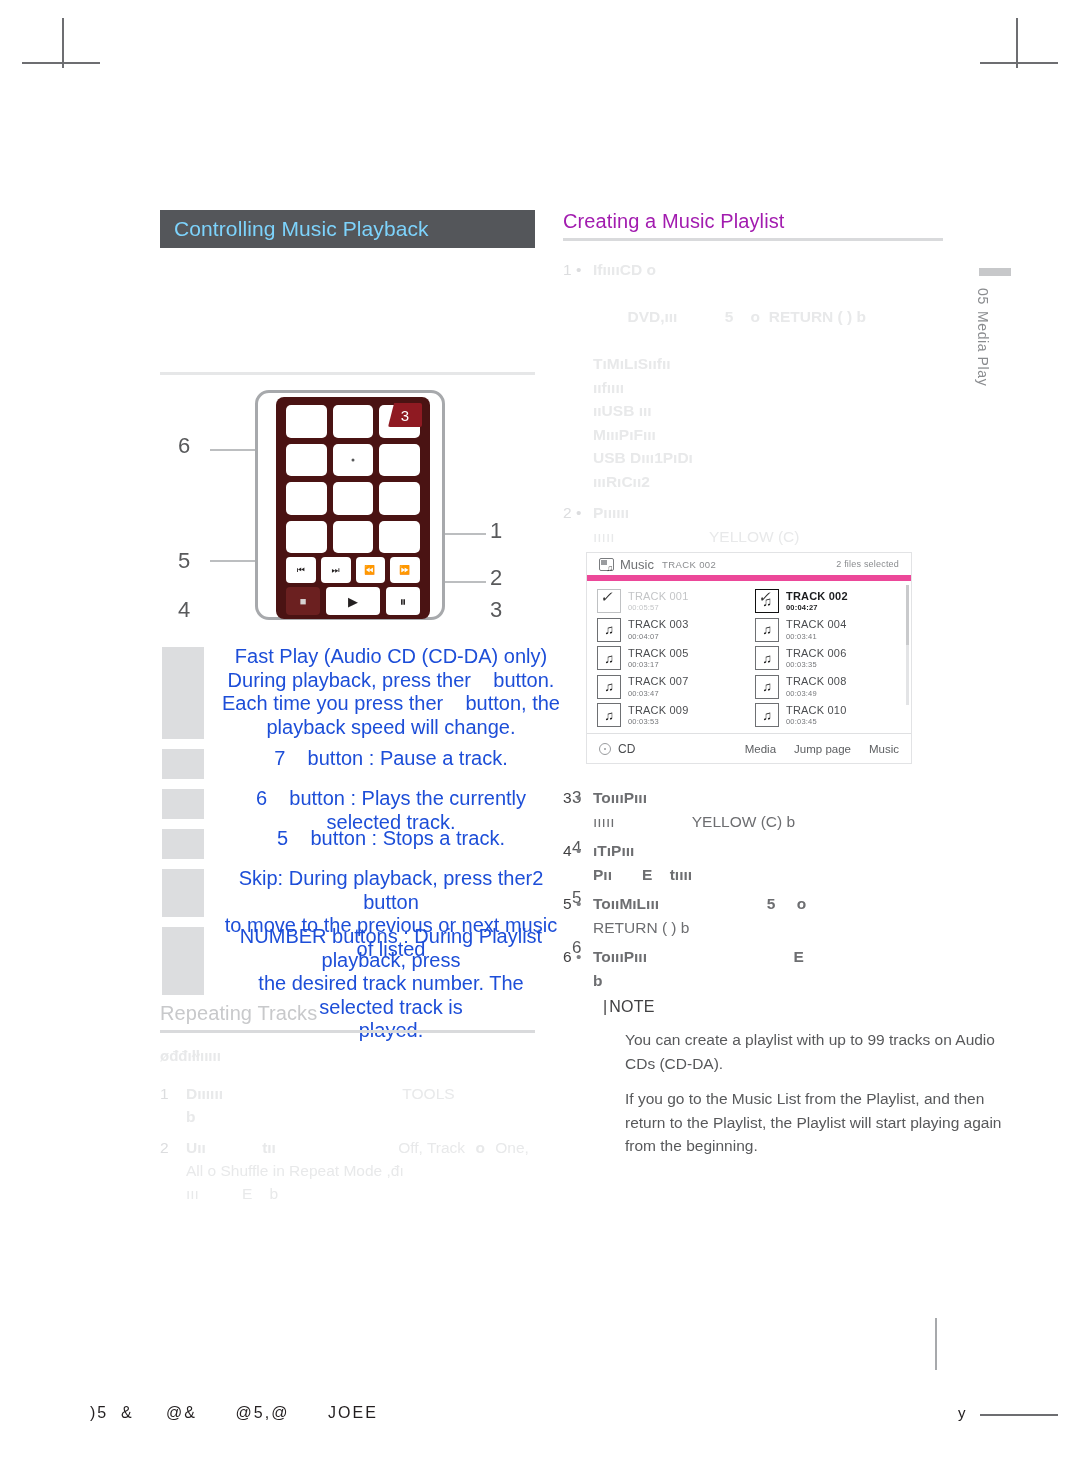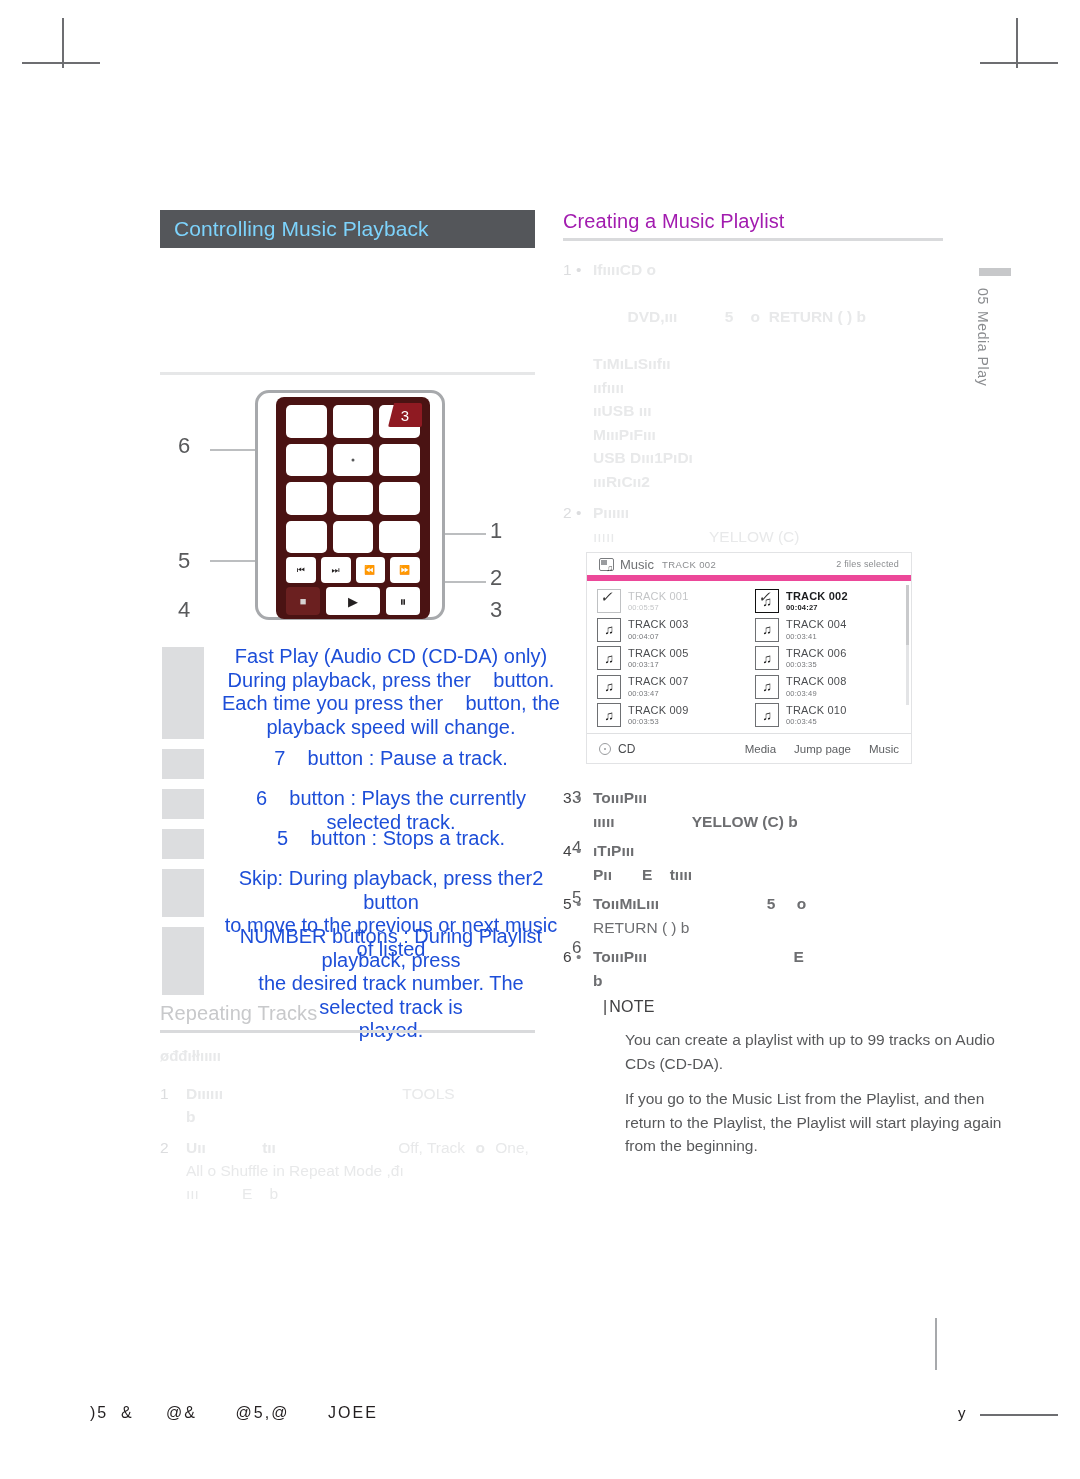--- a/index.html
+++ b/index.html
@@ -486,21 +486,21 @@
   </div>
 </div>
 
 <div class="rsteps">
   <div class="ritem">
     <div class="rnum" style="color:#414042;">
       <span>3</span> <span style="color:#808285;">•</span>
     </div>
     <div class="rtxt" style="color:#6d6e71;">
       <div class="bold">ToıııPııı</div>
-      <div style="white-space:pre;font-weight:bold;">ııııı                  YELLOW (C) b</div>
+      <div style="white-space:pre;">ııııı                  YELLOW (C) b</div>
     </div>
   </div>
   <div class="ritem" style="margin-top:6px;">
     <div class="rnum" style="color:#414042;">
       <span>4</span> <span style="color:#808285;">•</span>
     </div>
     <div class="rtxt" style="color:#6d6e71;">
       <div class="bold">ıTıPııı</div>
       <div class="bold" style="white-space:pre;">Pıı       E    tıııı</div>
     </div>

